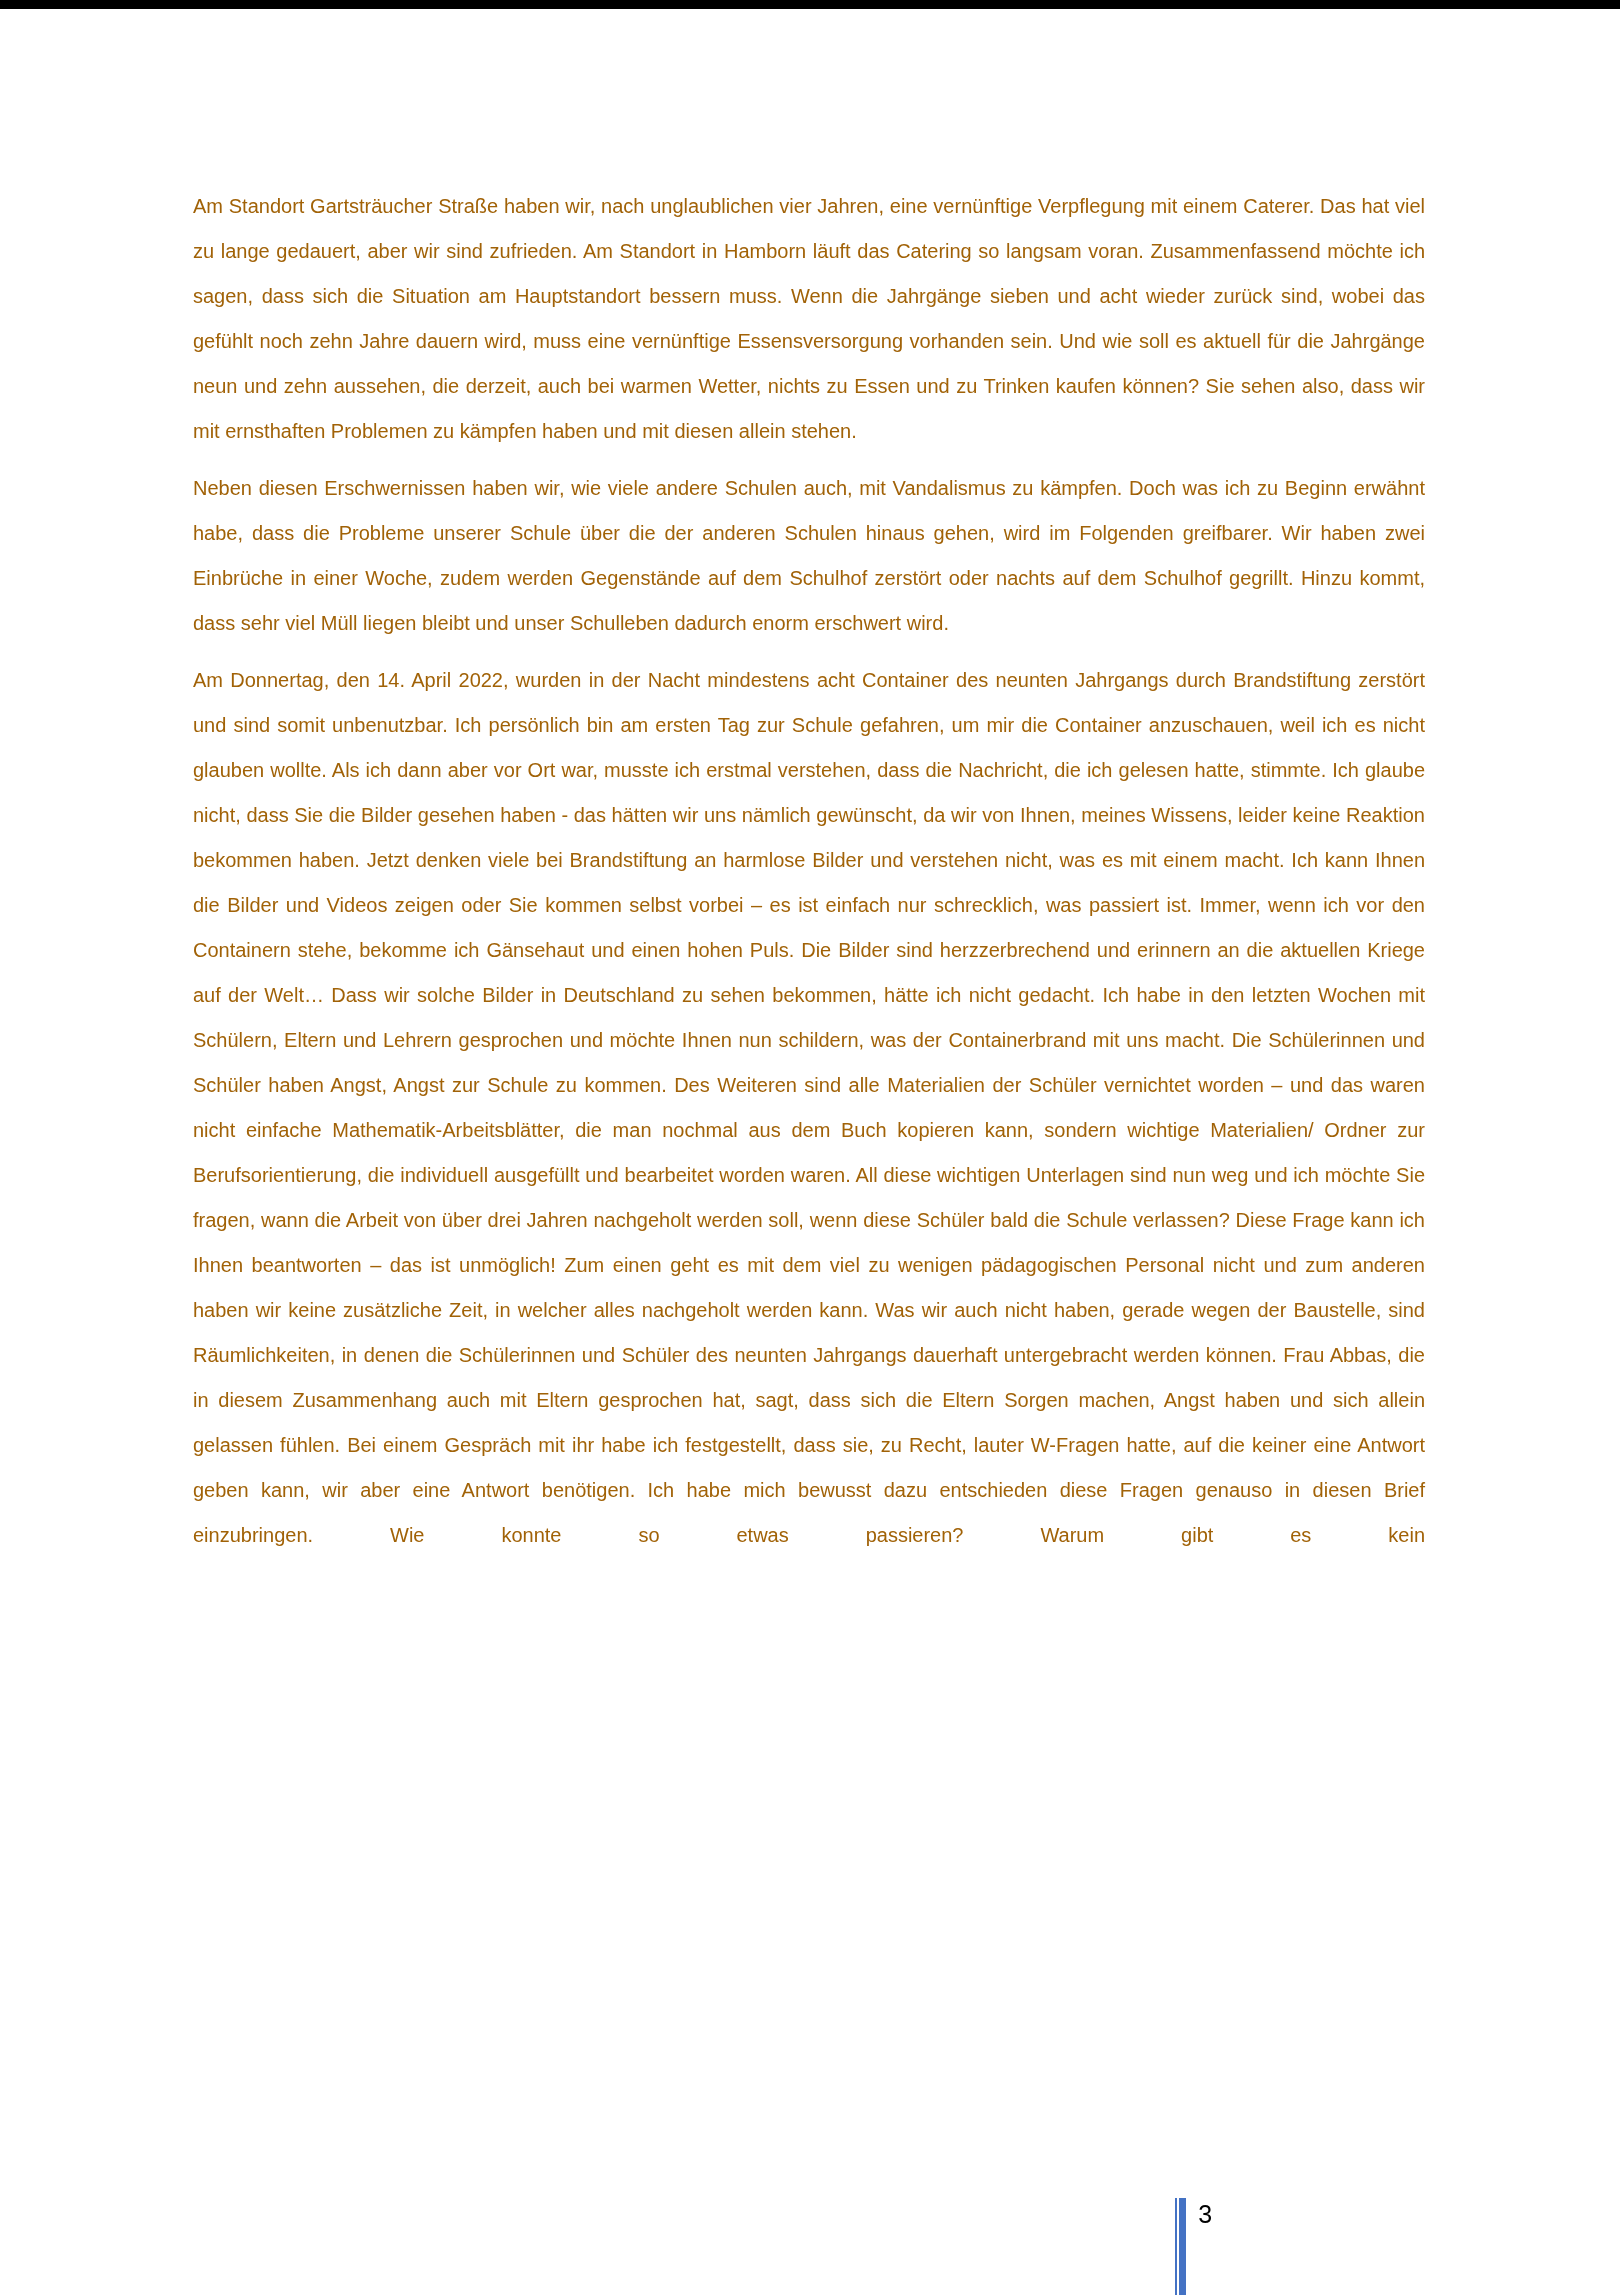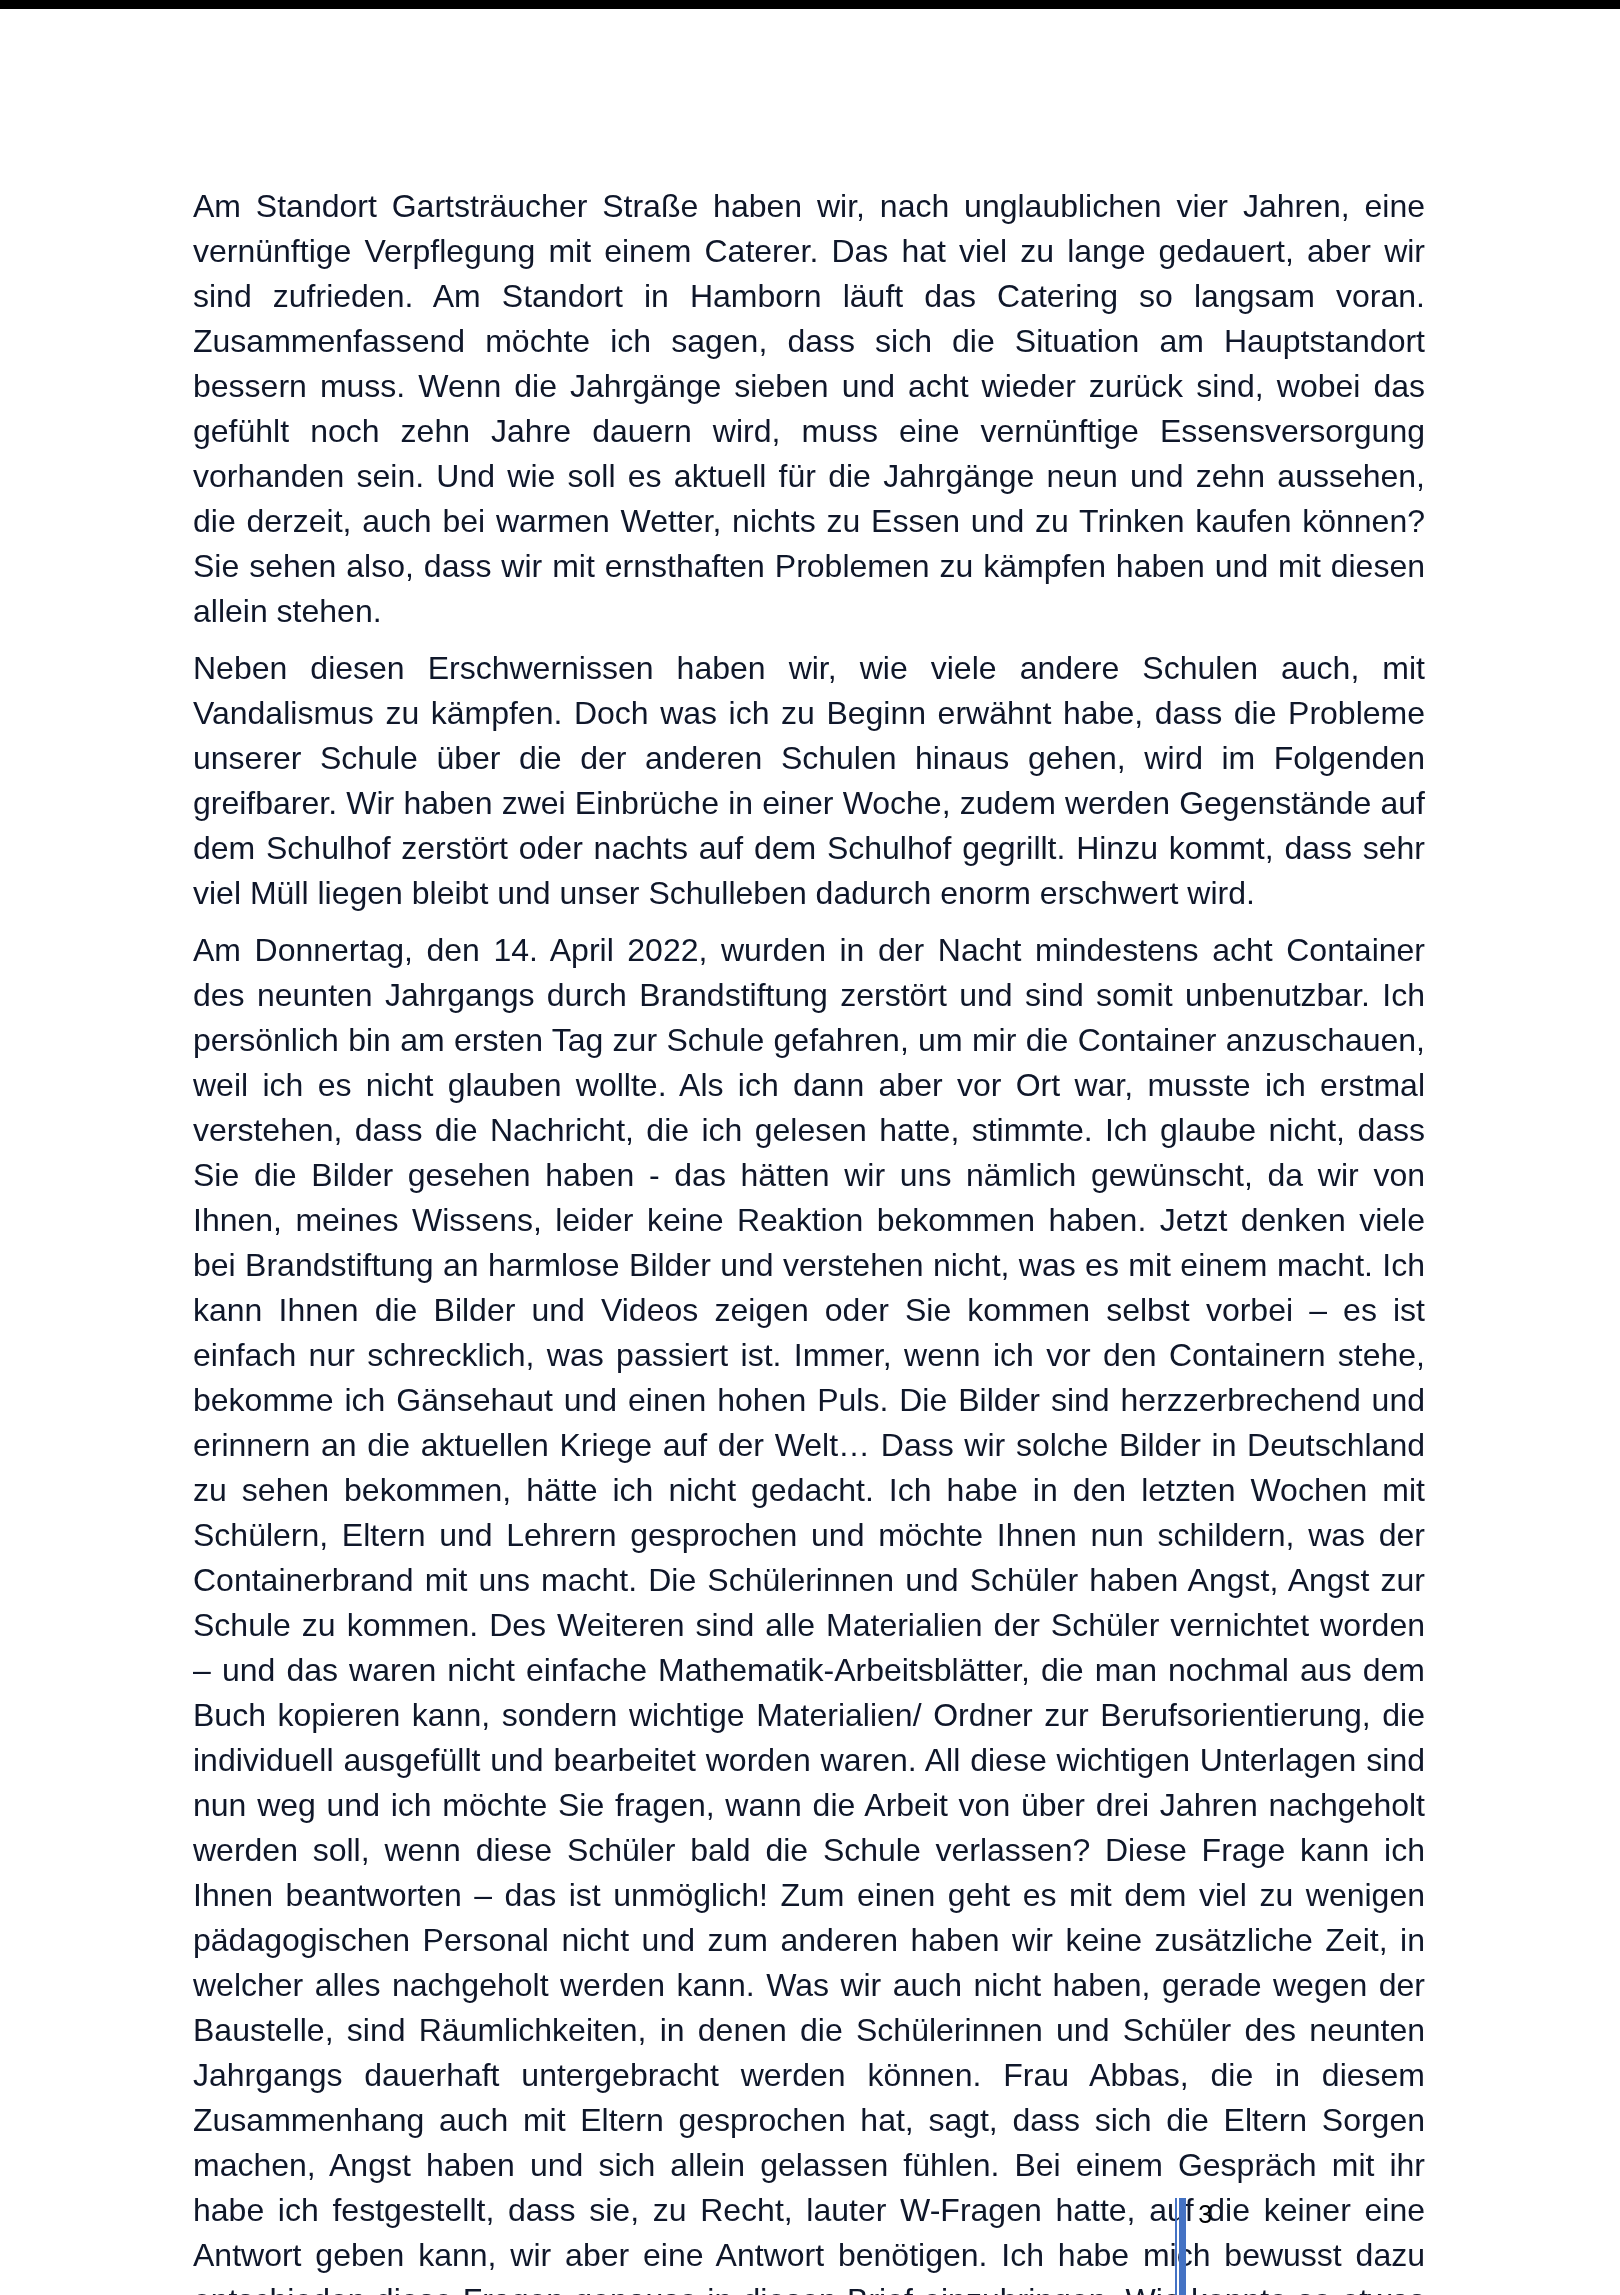--- a/index.html
+++ b/index.html
@@ -26,25 +26,25 @@
     background: var(--topbar, #000000);
   }
   .content {
     position: absolute;
     top: 184px;
     left: 193px;
     width: 1232px;
   }
   .content p {
     margin: 0 0 12px 0;
-    font-size: 32px;
+    font-size: 20px;
     line-height: 45px;
     text-align: justify;
     hyphens: none;
-    color: #0f172a;
+    color: #a16207;
   }
   .content p.continued {
     
     text-align-last: justify;
     margin-bottom: 0;
   }
   .footer {
     position: absolute;
     left: 1175px;
     top: 2198px;

